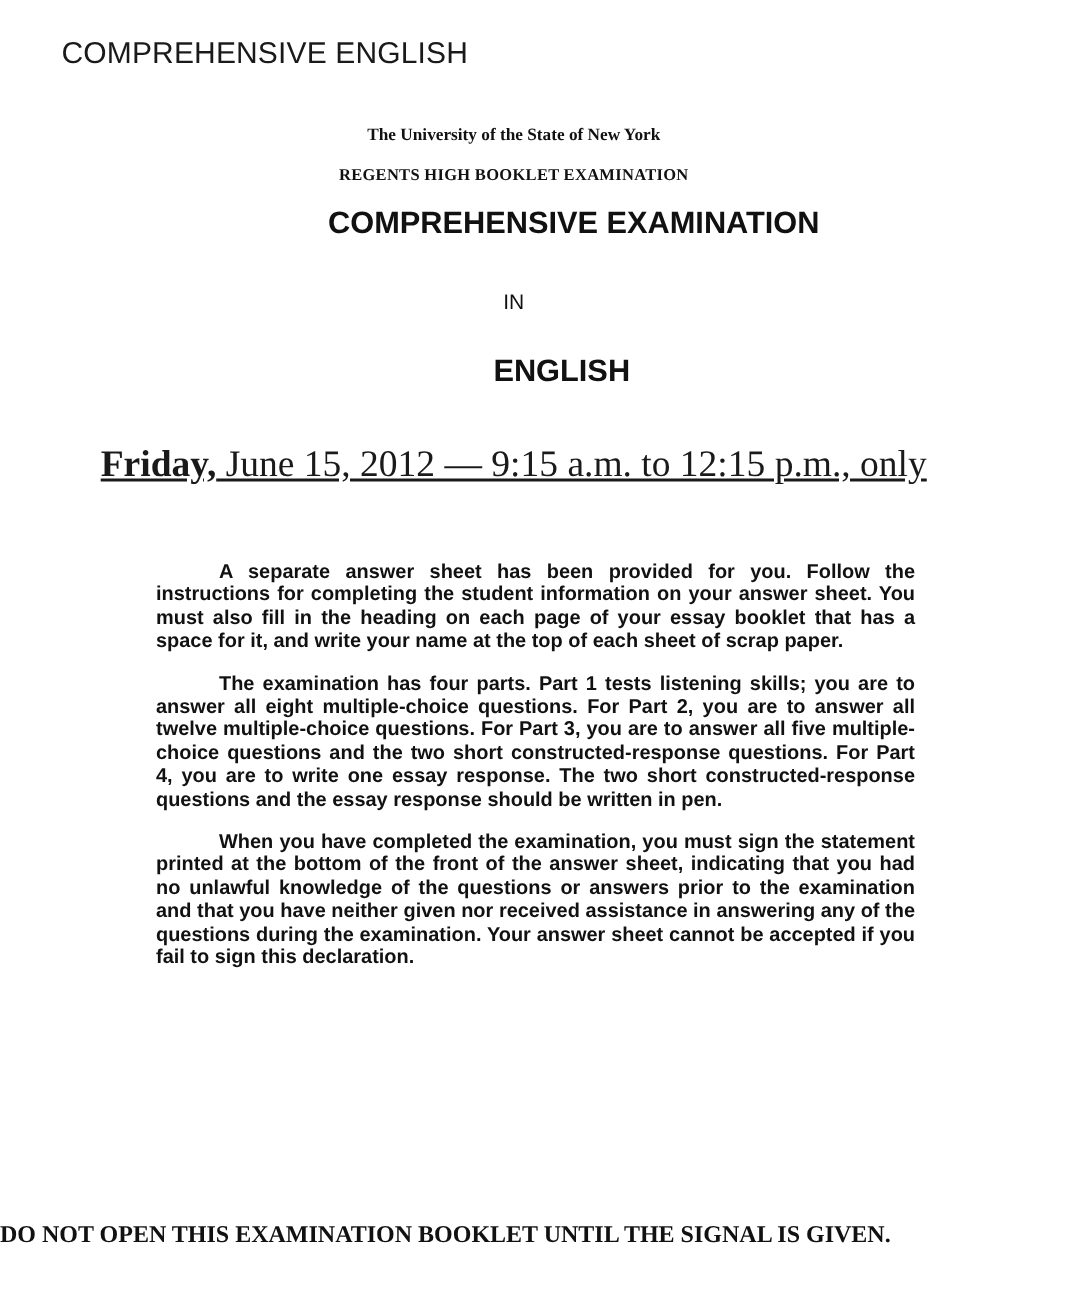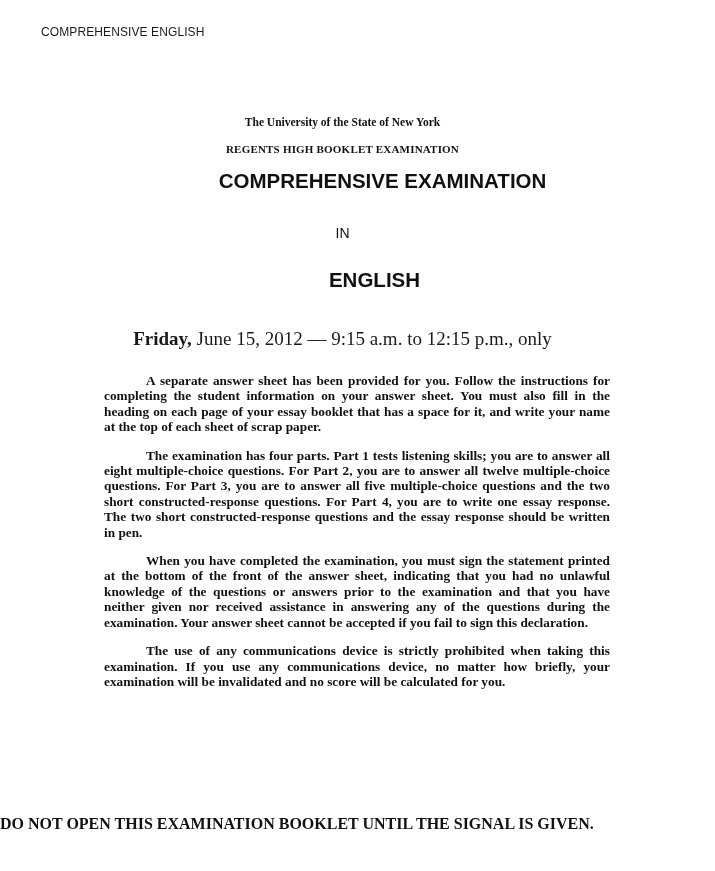--- a/index.html
+++ b/index.html
@@ -1,32 +1,32 @@
 <!DOCTYPE html>
 <html><head>
 <meta charset="utf-8">
 <style>
   html, body { margin: 0; padding: 0; background: #ffffff; }
   body { width: 715px; height: 871px; position: relative; overflow: hidden; color: #111; }
   .header-label {
     position: absolute; left: 41px; top: 25px;
-    font-family: "Liberation Sans", sans-serif; font-size: 12px; color: #1a1a1a;
+    font-family: "Liberation Sans", sans-serif; font-size: 20px; color: #1a1a1a;
     letter-spacing: 0.1px;
   }
-  .center { position: absolute; left: 0; width: 685px; text-align: center; margin-top: 32px; }
+  .center { position: absolute; left: 0; width: 685px; text-align: center; }
   .univ { top: 84px; font-family: "Liberation Serif", serif; font-weight: bold; font-size: 11.5px; }
   .regents { top: 111px; font-family: "Liberation Serif", serif; font-weight: bold; font-size: 11px; letter-spacing: 0.2px; }
   .exam-title { top: 137px; font-family: "Liberation Sans", sans-serif; font-weight: bold; font-size: 20.5px; padding-left: 40px; }
   .in { top: 193px; font-family: "Liberation Sans", sans-serif; font-weight: normal; font-size: 14px; }
   .subject { top: 236px; font-family: "Liberation Sans", sans-serif; font-weight: bold; font-size: 20.5px; padding-left: 32px; }
-  .date-line { top: 296px; font-family: "Liberation Serif", serif; font-size: 19px; color: #1a1a1a; }
+  .date-line { top: 296px; font-family: "Liberation Serif", serif; font-size: 25px; color: #1a1a1a; text-decoration: underline; }
   .date-line b { font-weight: bold; }
   .instructions {
     position: absolute; left: 104px; top: 373px; width: 506px;
-    font-family: Liberation Serif, serif; font-weight: bold; font-size: 13.3px;
+    font-family: Liberation Sans, sans-serif; font-weight: bold; font-size: 13.3px;
     line-height: 15.4px; text-align: justify; color: #111;
   }
   .instructions p { margin: 0 0 13px 0; text-indent: 42px; }
   .footer-warning {
     bottom: 38px; top: auto; font-family: "Liberation Serif", serif; font-weight: bold; font-size: 16px;
     position: absolute; left: 0; width: 715px; 
   }
 </style>
 </head>
 <body>
@@ -37,16 +37,15 @@
 <div class="center regents">REGENTS HIGH BOOKLET EXAMINATION</div>
 <div class="center exam-title">COMPREHENSIVE EXAMINATION</div>
 <div class="center in">IN</div>
 <div class="center subject">ENGLISH</div>
 <div class="center date-line"><b>Friday,</b><span> June 15, 2012 — 9:15 a.m. to 12:15 p.m., only</span></div>
 
 <div class="instructions">
   <p>A separate answer sheet has been provided for you. Follow the instructions for completing the student information on your answer sheet. You must also fill in the heading on each page of your essay booklet that has a space for it, and write your name at the top of each sheet of scrap paper.</p>
   <p>The examination has four parts. Part 1 tests listening skills; you are to answer all eight multiple-choice questions. For Part 2, you are to answer all twelve multiple-choice questions. For Part 3, you are to answer all five multiple-choice questions and the two short constructed-response questions. For Part 4, you are to write one essay response. The two short constructed-response questions and the essay response should be written in pen.</p>
   <p>When you have completed the examination, you must sign the statement printed at the bottom of the front of the answer sheet, indicating that you had no unlawful knowledge of the questions or answers prior to the examination and that you have neither given nor received assistance in answering any of the questions during the examination. Your answer sheet cannot be accepted if you fail to sign this declaration.</p>
-  <p>The use of any communications device is strictly prohibited when taking this examination. If you use any communications device, no matter how briefly, your examination will be invalidated and no score will be calculated for you.</p>
 </div>
 
 <div class="footer-warning">DO NOT OPEN THIS EXAMINATION BOOKLET UNTIL THE SIGNAL IS GIVEN.</div>
 
 </body></html>

